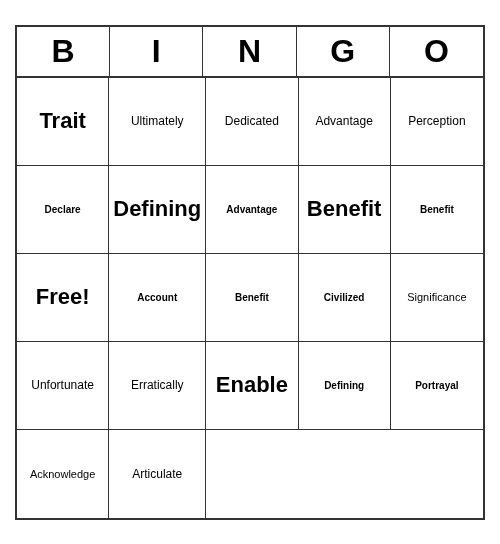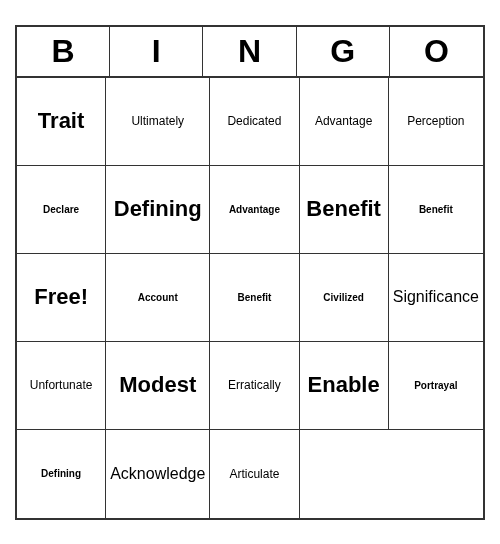--- a/index.html
+++ b/index.html
@@ -59,21 +59,21 @@
     }
     .bingo-cell.medium {
       font-size: 10px;
       font-weight: bold;
     }
     .bingo-cell.small {
       font-size: 12px;
       text-align: right;
     }
     .bingo-cell.xsmall {
-      font-size: 16px;
+      font-size: 11px;
     }
   </style>
 </head>
 <body>
 
 <div class="bingo-card">
   <div class="bingo-header">
   <div class="bingo-header-cell">B</div>
       <div class="bingo-header-cell">I</div>
       <div class="bingo-header-cell">N</div>
@@ -90,21 +90,20 @@
       <div class="bingo-cell large">Defining</div>
       <div class="bingo-cell medium">Advantage</div>
       <div class="bingo-cell large">Benefit</div>
       <div class="bingo-cell medium">Benefit</div>
       <div class="bingo-cell large">Free!</div>
       <div class="bingo-cell medium">Account</div>
       <div class="bingo-cell medium">Benefit</div>
       <div class="bingo-cell medium">Civilized</div>
       <div class="bingo-cell xsmall">Significance</div>
       <div class="bingo-cell small">Unfortunate</div>
-      <div class="bingo-cell large">Modest</div>
       <div class="bingo-cell small">Erratically</div>
       <div class="bingo-cell large">Enable</div>
+      <div class="bingo-cell medium">Defining</div>
       <div class="bingo-cell medium">Portrayal</div>
-      <div class="bingo-cell medium">Defining</div>
       <div class="bingo-cell xsmall">Acknowledge</div>
       <div class="bingo-cell small">Articulate</div>
     </div>
 </div>
 
 </body></html>

